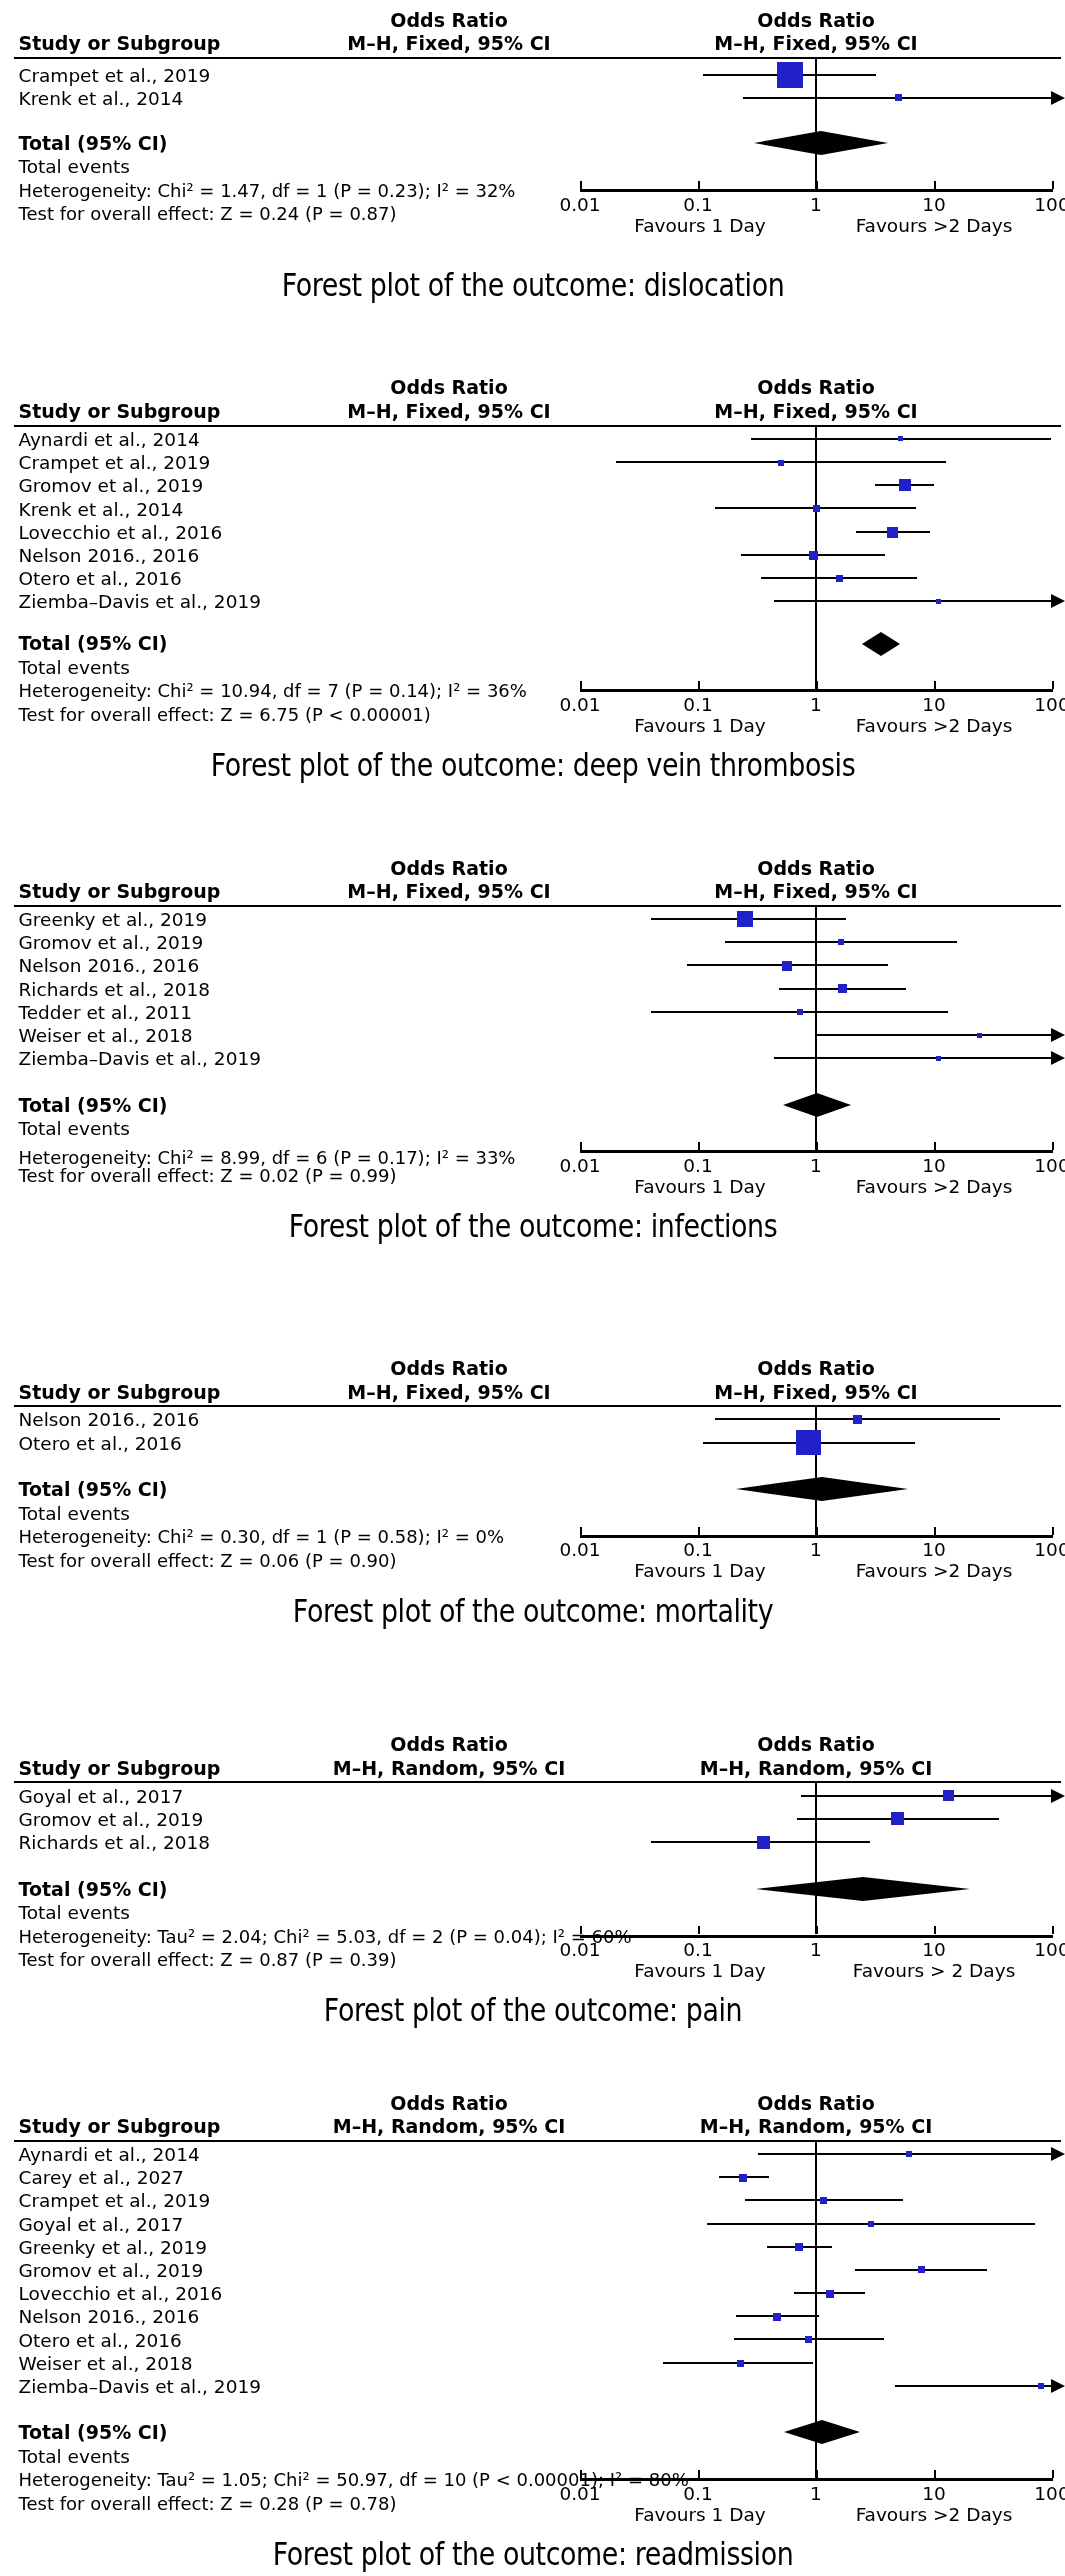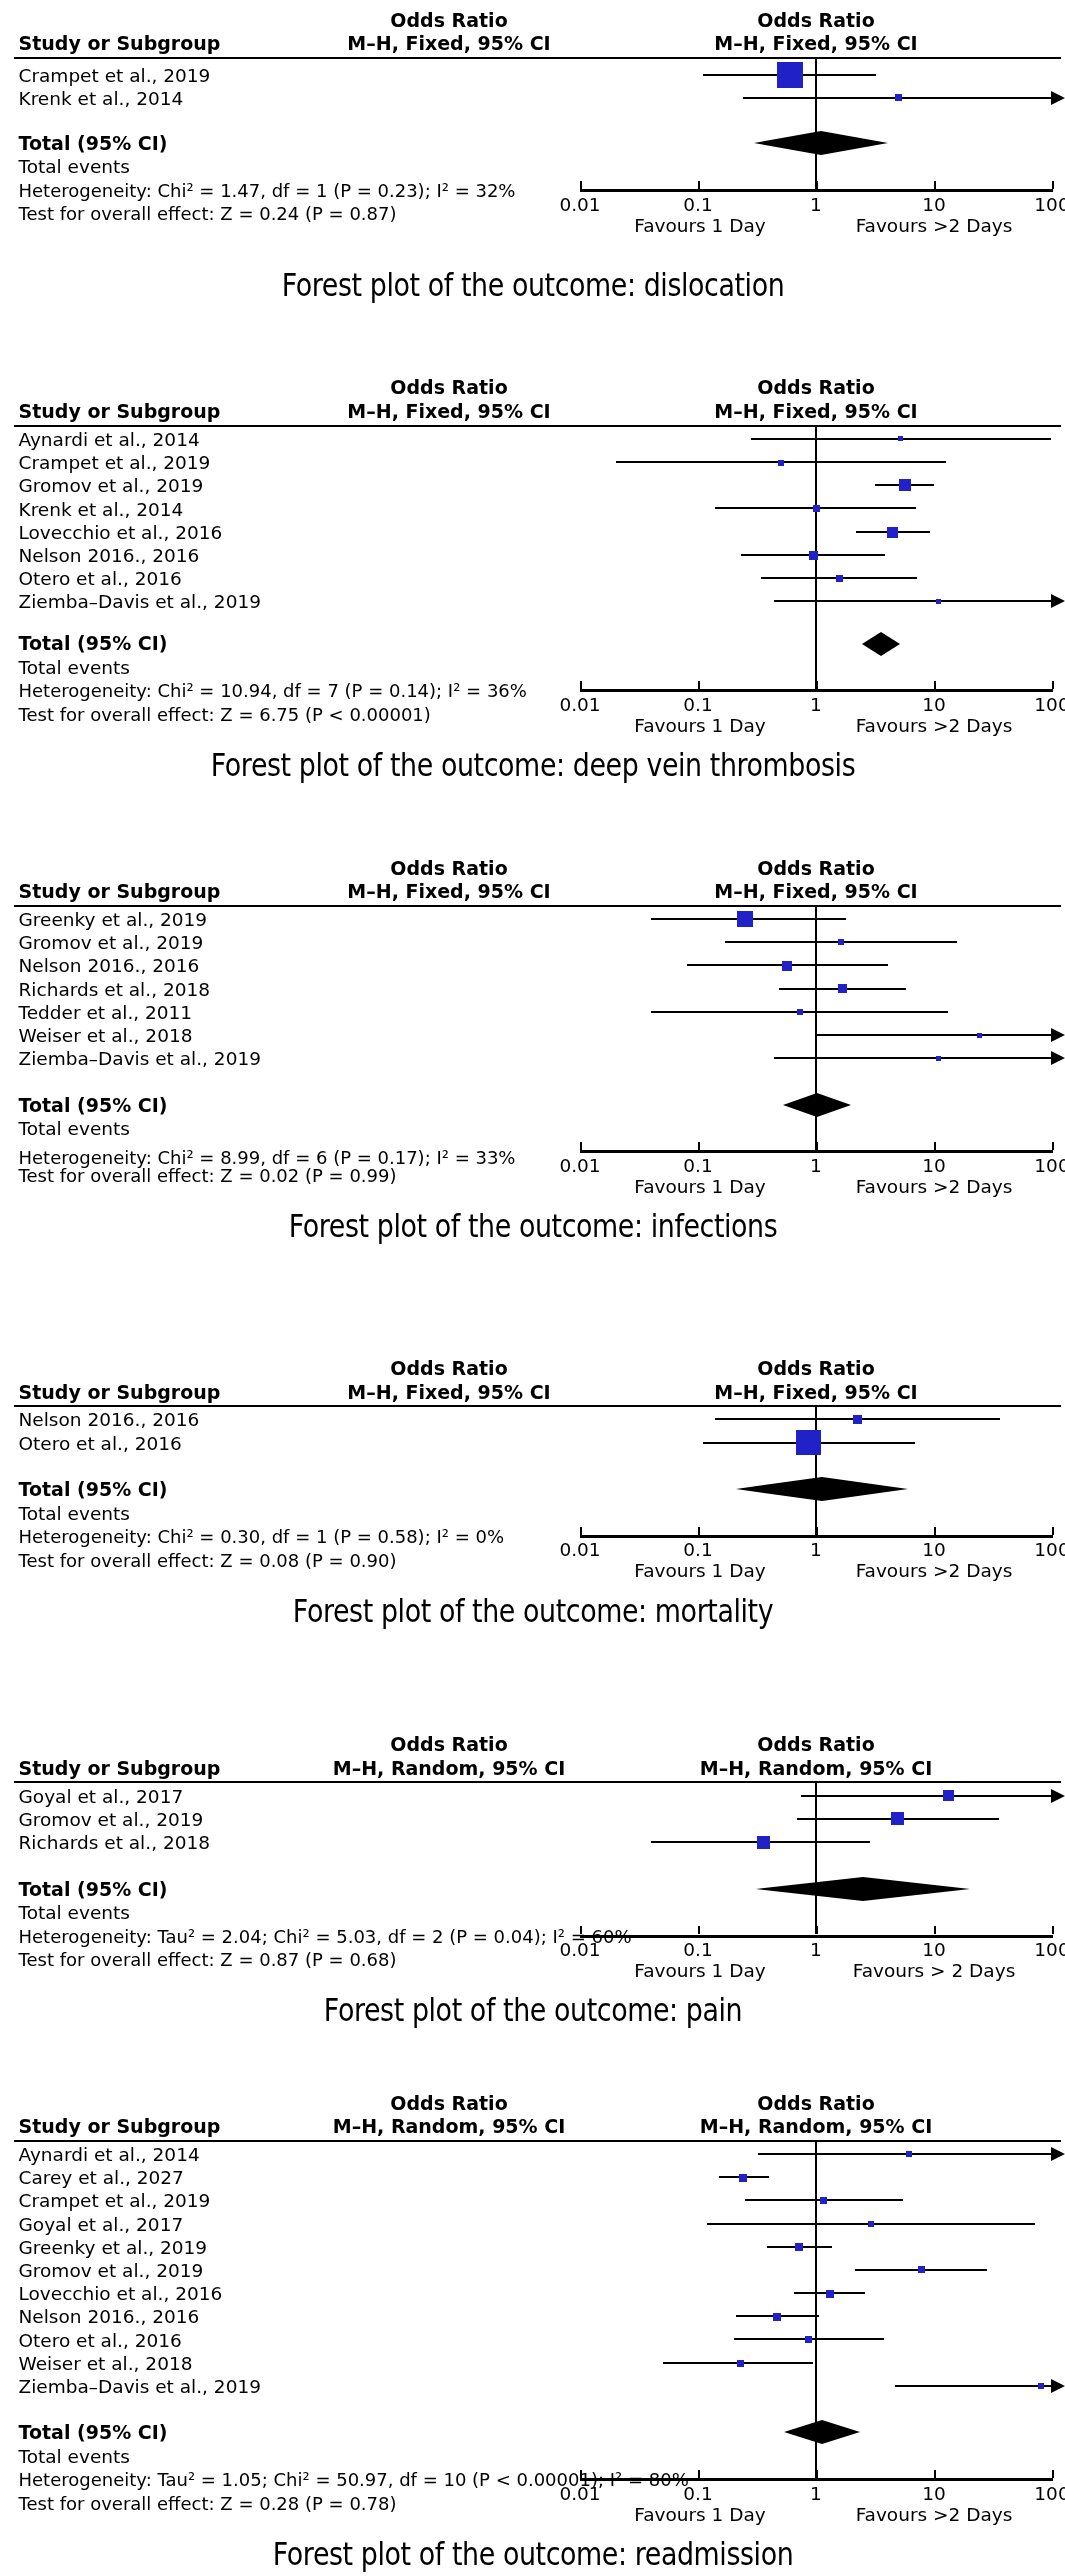--- a/index.html
+++ b/index.html
@@ -203,21 +203,21 @@
       </div>
       <div style="position: absolute; left: 0px; top: 0px; width: 0px; height: 0px;">
         <div class="ab t" style="left: 18.5px; top: 1443px; transform: translateY(-50%);">Otero et al., 2016</div>
         <div class="ab" style="left: 703px; top: 1442px; width: 212px; height: 2.1px; background: rgb(0, 0, 0); z-index: 1;"></div>
         <div class="ab" style="left: 796px; top: 1430px; width: 25px; height: 25px; background: rgb(33, 33, 200); z-index: 2;"></div>
       </div>
       <div class="ab b" style="left: 18.5px; top: 1489px; transform: translateY(-50%);">Total (95% CI)</div>
       <div class="ab" style="left: 736px; top: 1477px; width: 172px; height: 24px; background: rgb(0, 0, 0); clip-path: polygon(0px 50%, 50% 0px, 100% 50%, 50% 100%); z-index: 2;"></div>
       <div class="ab t" style="left: 18.5px; top: 1513px; transform: translateY(-50%);">Total events</div>
       <div class="ab s" style="left: 18.5px; top: 1536px; transform: translateY(-50%);">Heterogeneity: Chi² = 0.30, df = 1 (P = 0.58); I² = 0%</div>
-      <div class="ab s" style="left: 18.5px; top: 1560px; transform: translateY(-50%);">Test for overall effect: Z = 0.08 (P = 0.90)</div>
+      <div class="ab s" style="left: 18.5px; top: 1560px; transform: translateY(-50%);">Test for overall effect: Z = 0.06 (P = 0.90)</div>
       <div class="ab" style="left: 580px; top: 1535px; width: 473px; height: 2.6px; background: rgb(0, 0, 0);"></div>
       <div class="ab" style="left: 580px; top: 1527px; width: 1.5px; height: 8.2px; background: rgb(0, 0, 0);"></div>
       <div class="ab t" style="left: 580px; top: 1549px; transform: translate(-50%, -50%);">0.01</div>
       <div class="ab" style="left: 698px; top: 1527px; width: 1.5px; height: 8.2px; background: rgb(0, 0, 0);"></div>
       <div class="ab t" style="left: 698px; top: 1549px; transform: translate(-50%, -50%);">0.1</div>
       <div class="ab" style="left: 816px; top: 1527px; width: 1.5px; height: 8.2px; background: rgb(0, 0, 0);"></div>
       <div class="ab t" style="left: 816px; top: 1549px; transform: translate(-50%, -50%);">1</div>
       <div class="ab" style="left: 934px; top: 1527px; width: 1.5px; height: 8.2px; background: rgb(0, 0, 0);"></div>
       <div class="ab t" style="left: 934px; top: 1549px; transform: translate(-50%, -50%);">10</div>
       <div class="ab" style="left: 1052px; top: 1527px; width: 1.5px; height: 8.2px; background: rgb(0, 0, 0);"></div>
@@ -247,21 +247,21 @@
       </div>
       <div style="position: absolute; left: 0px; top: 0px; width: 0px; height: 0px;">
         <div class="ab t" style="left: 18.5px; top: 1842px; transform: translateY(-50%);">Richards et al., 2018</div>
         <div class="ab" style="left: 651px; top: 1841px; width: 219px; height: 2.1px; background: rgb(0, 0, 0); z-index: 1;"></div>
         <div class="ab" style="left: 757px; top: 1836px; width: 13.4px; height: 13.4px; background: rgb(33, 33, 200); z-index: 2;"></div>
       </div>
       <div class="ab b" style="left: 18.5px; top: 1889px; transform: translateY(-50%);">Total (95% CI)</div>
       <div class="ab" style="left: 756px; top: 1877px; width: 214px; height: 24px; background: rgb(0, 0, 0); clip-path: polygon(0px 50%, 50% 0px, 100% 50%, 50% 100%); z-index: 2;"></div>
       <div class="ab t" style="left: 18.5px; top: 1912px; transform: translateY(-50%);">Total events</div>
       <div class="ab s" style="left: 18.5px; top: 1936px; transform: translateY(-50%);">Heterogeneity: Tau² = 2.04; Chi² = 5.03, df = 2 (P = 0.04); I² = 60%</div>
-      <div class="ab s" style="left: 18.5px; top: 1959px; transform: translateY(-50%);">Test for overall effect: Z = 0.87 (P = 0.68)</div>
+      <div class="ab s" style="left: 18.5px; top: 1959px; transform: translateY(-50%);">Test for overall effect: Z = 0.87 (P = 0.39)</div>
       <div class="ab" style="left: 580px; top: 1935px; width: 473px; height: 2.6px; background: rgb(0, 0, 0);"></div>
       <div class="ab" style="left: 580px; top: 1926px; width: 1.5px; height: 8.2px; background: rgb(0, 0, 0);"></div>
       <div class="ab t" style="left: 580px; top: 1949px; transform: translate(-50%, -50%);">0.01</div>
       <div class="ab" style="left: 698px; top: 1926px; width: 1.5px; height: 8.2px; background: rgb(0, 0, 0);"></div>
       <div class="ab t" style="left: 698px; top: 1949px; transform: translate(-50%, -50%);">0.1</div>
       <div class="ab" style="left: 816px; top: 1926px; width: 1.5px; height: 8.2px; background: rgb(0, 0, 0);"></div>
       <div class="ab t" style="left: 816px; top: 1949px; transform: translate(-50%, -50%);">1</div>
       <div class="ab" style="left: 934px; top: 1926px; width: 1.5px; height: 8.2px; background: rgb(0, 0, 0);"></div>
       <div class="ab t" style="left: 934px; top: 1949px; transform: translate(-50%, -50%);">10</div>
       <div class="ab" style="left: 1052px; top: 1926px; width: 1.5px; height: 8.2px; background: rgb(0, 0, 0);"></div>

